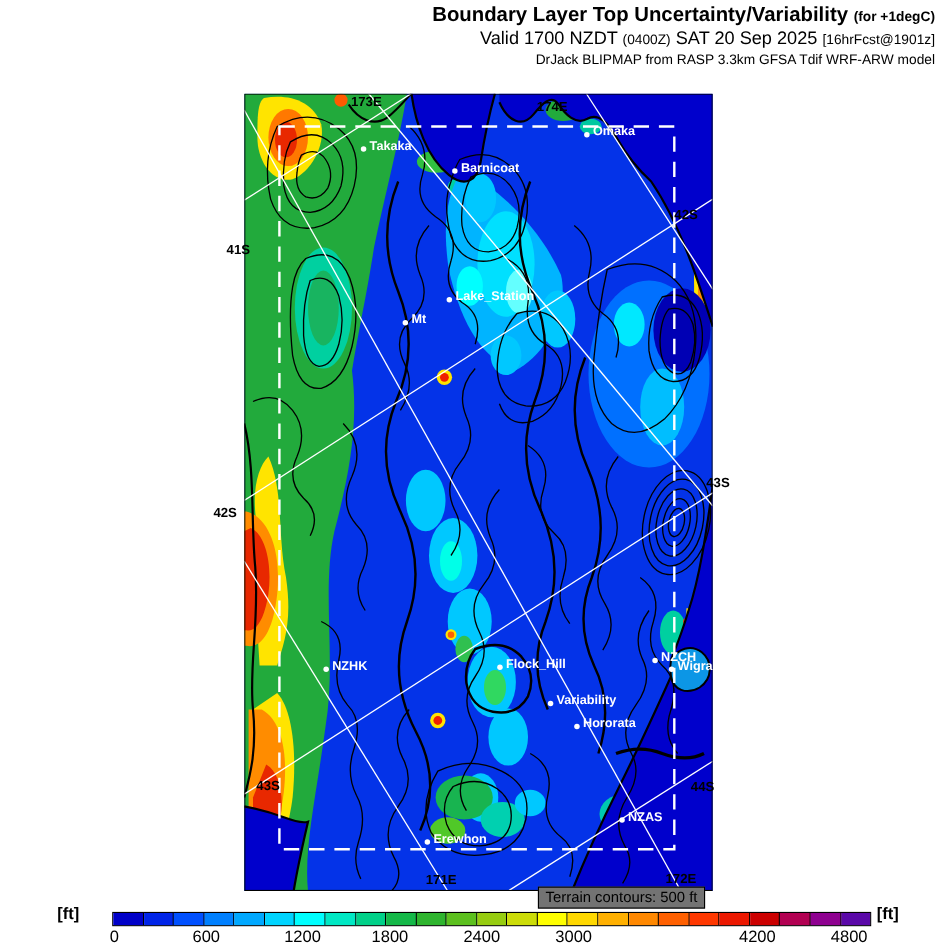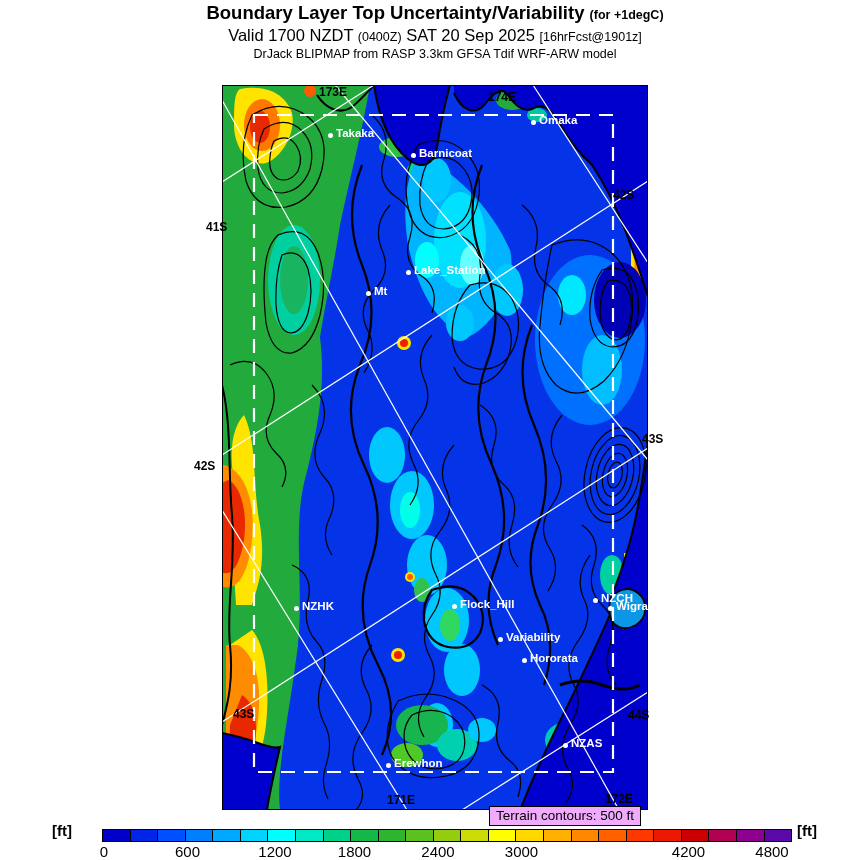--- a/index.html
+++ b/index.html
@@ -1,34 +1,34 @@
 <!DOCTYPE html>
 <html><head>
 <meta charset="utf-8">
 <style>
   html,body{margin:0;padding:0;background:#fff;overflow:hidden}
   body{width:850px;height:860px;position:relative;font-family:"Liberation Sans",sans-serif;color:#000}
   
-  #header{position:absolute;left:20px;top:2px;width:830px;text-align:center;line-height:1.18}
+  #header{position:absolute;left:20px;top:2px;width:830px;text-align:right;line-height:1.18}
   #title-line{font-size:18.5px;font-weight:bold}
   #title-suffix{font-size:12.5px;font-weight:bold}
   #subtitle-line{font-size:16.5px;margin-top:2px}
   .sub-small{font-size:12.5px}
   #model-line{font-size:12.5px;margin-top:2px}
   
   #map-frame{position:absolute;left:222px;top:85px;width:426px;height:725px;overflow:hidden}
   #map-frame svg{position:absolute;left:0;top:0}
   #site-layer{position:absolute;left:0;top:0;width:426px;height:725px}
   .site{position:absolute;width:0;height:0}
   .dot{position:absolute;left:-2px;top:-2px;width:5px;height:5px;background:#fff;border-radius:50%}
   .slab{position:absolute;left:6px;top:-8px;color:#fff;font-weight:bold;font-size:11.5px;white-space:nowrap}
   #grat-layer{position:absolute;left:0;top:0;width:850px;height:860px;pointer-events:none}
   .glab{position:absolute;font-size:12px;font-weight:bold;color:#000;white-space:nowrap}
   
-  #terrain-note{position:absolute;left:489px;top:806px;background:#f0abfc;border:1.6px solid #000;
+  #terrain-note{position:absolute;left:489px;top:806px;background:#737373;border:1.6px solid #000;
     font-size:13.5px;line-height:16px;height:16px;padding:1px 6px;white-space:nowrap}
   
   #cbar-unit-left{position:absolute;left:52px;top:822px;font-size:15px;font-weight:bold}
   #cbar-unit-right{position:absolute;left:797px;top:822px;font-size:15px;font-weight:bold}
   #cbar-segments{position:absolute;left:102px;top:829px;width:690px;height:13px;display:flex;border:1px solid #000;box-sizing:border-box}
   .seg{flex:1;border-right:1px solid #000}
   .seg:last-child{border-right:none}
   #cbar-ticks{position:absolute;left:0;top:843px;width:850px;height:18px}
   .tick{position:absolute;top:0;transform:translateX(-50%);font-size:15px}
 </style>

